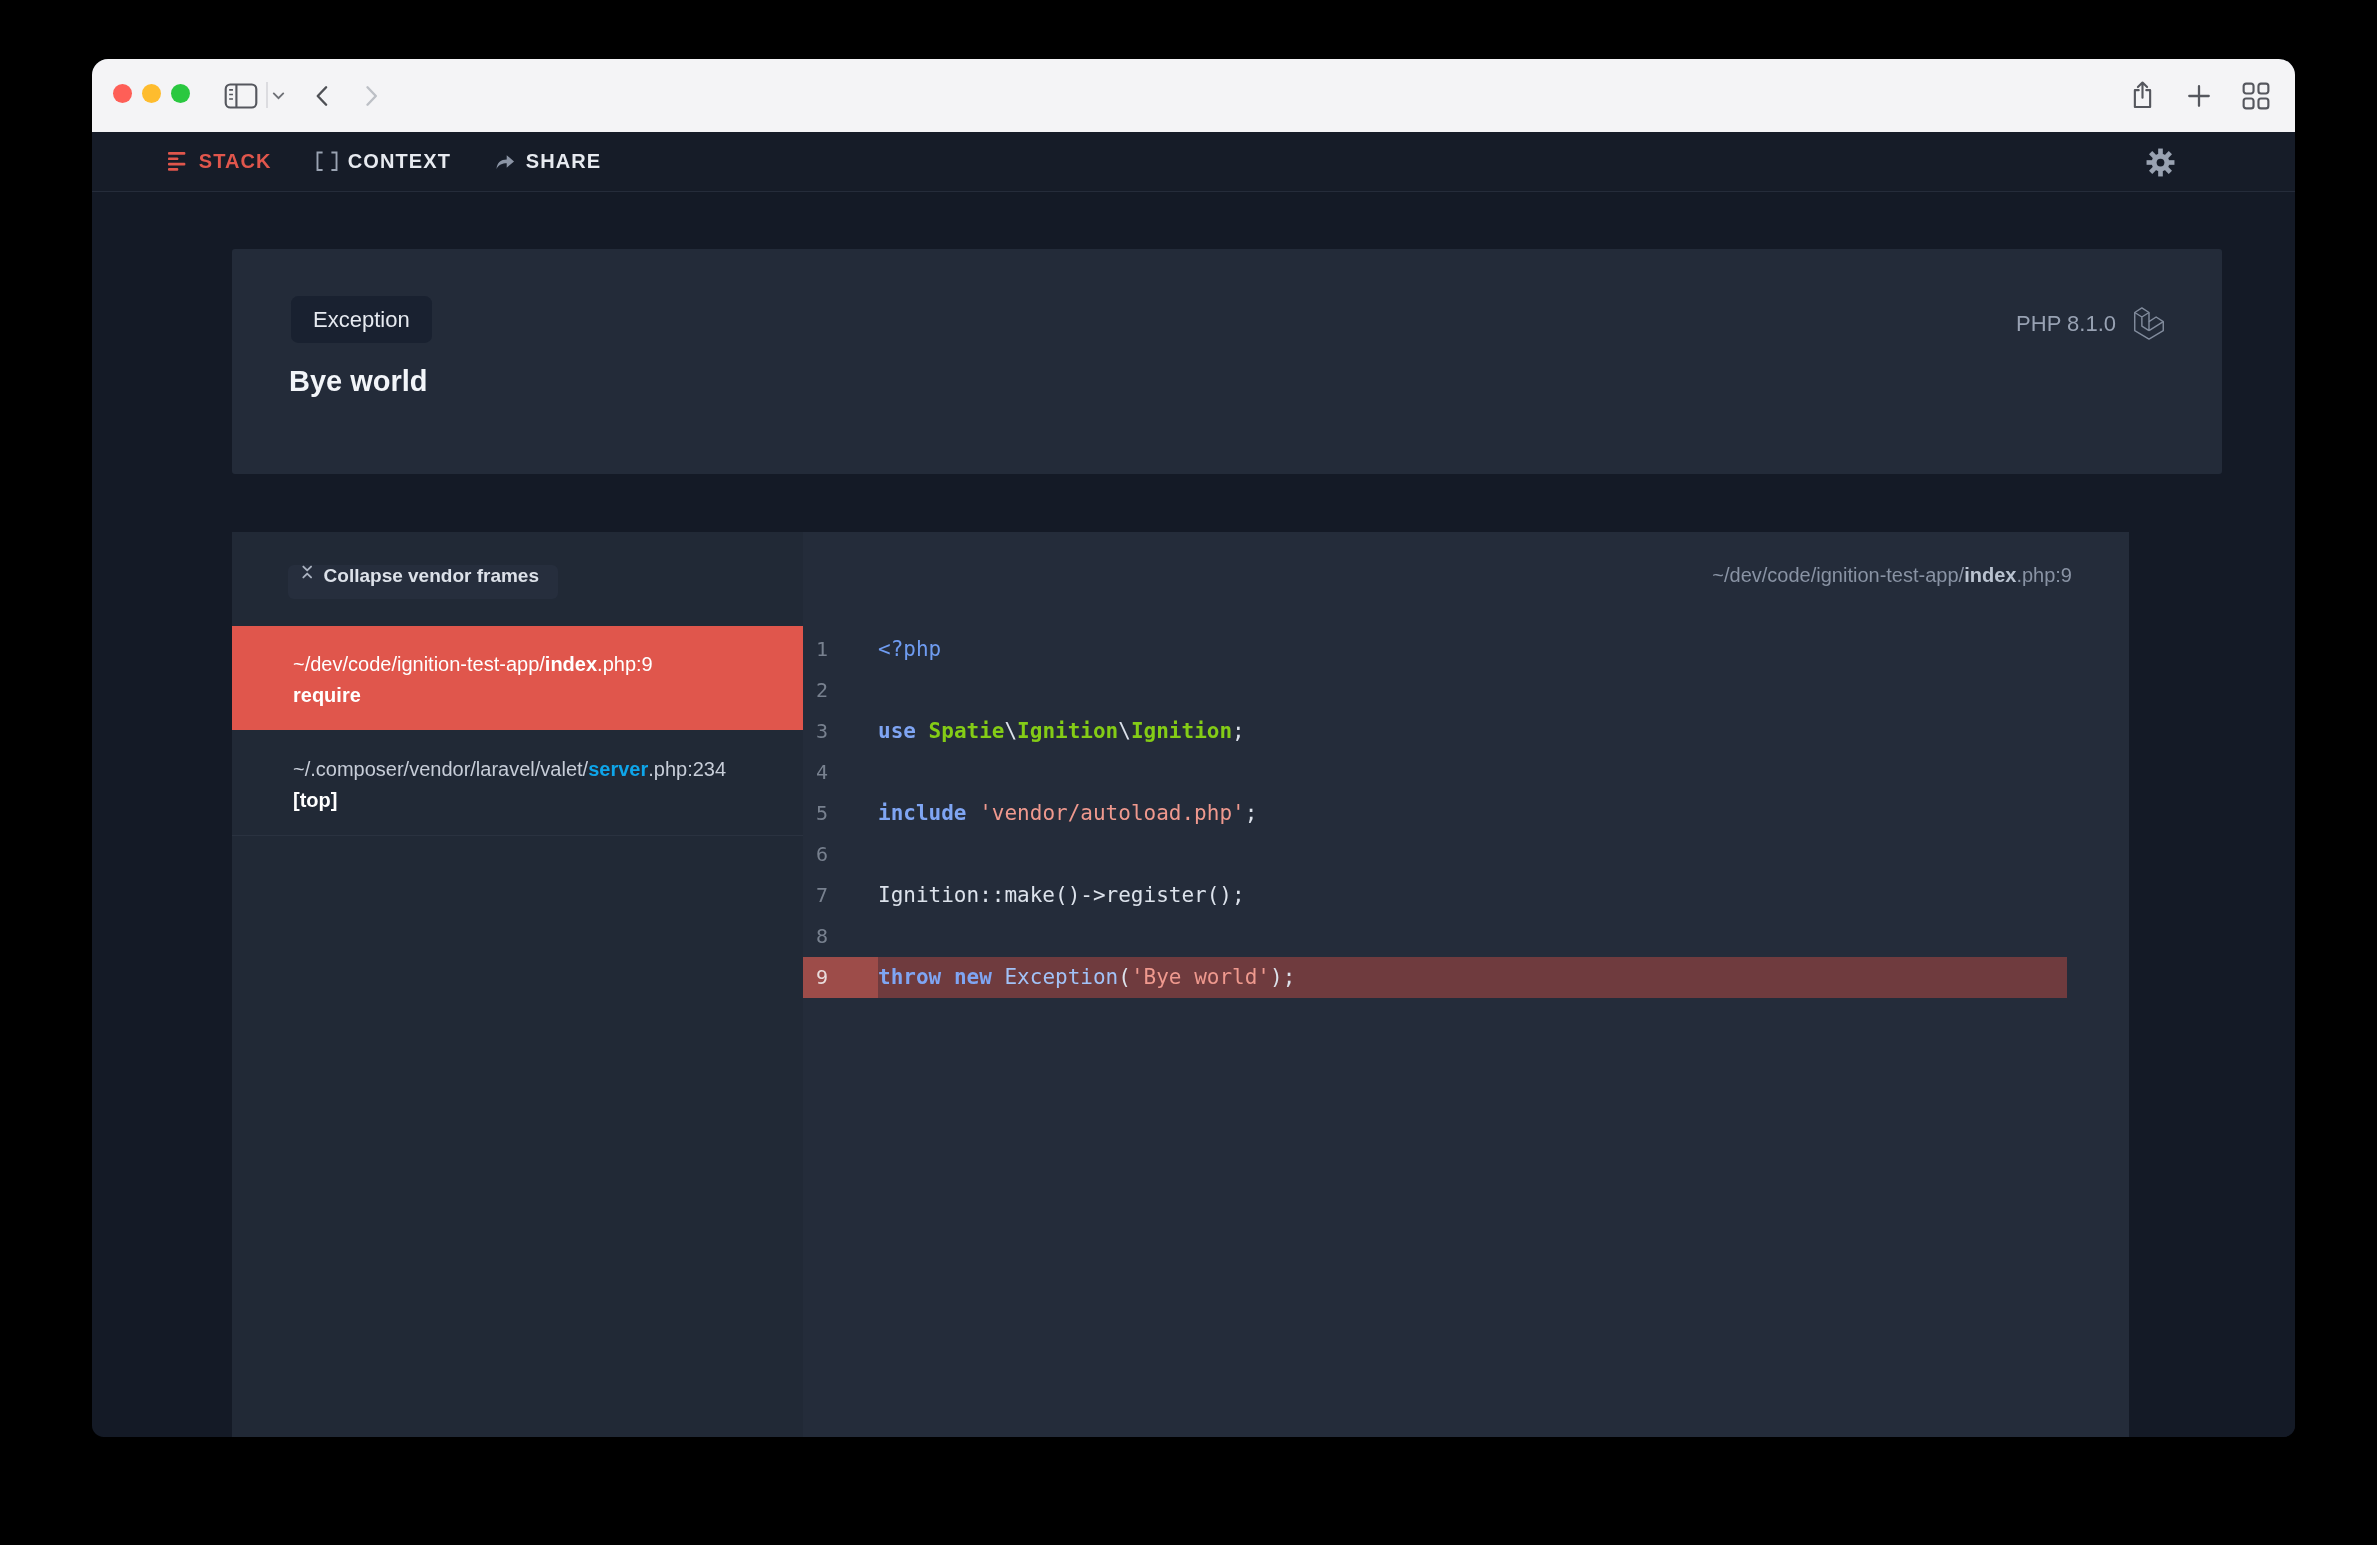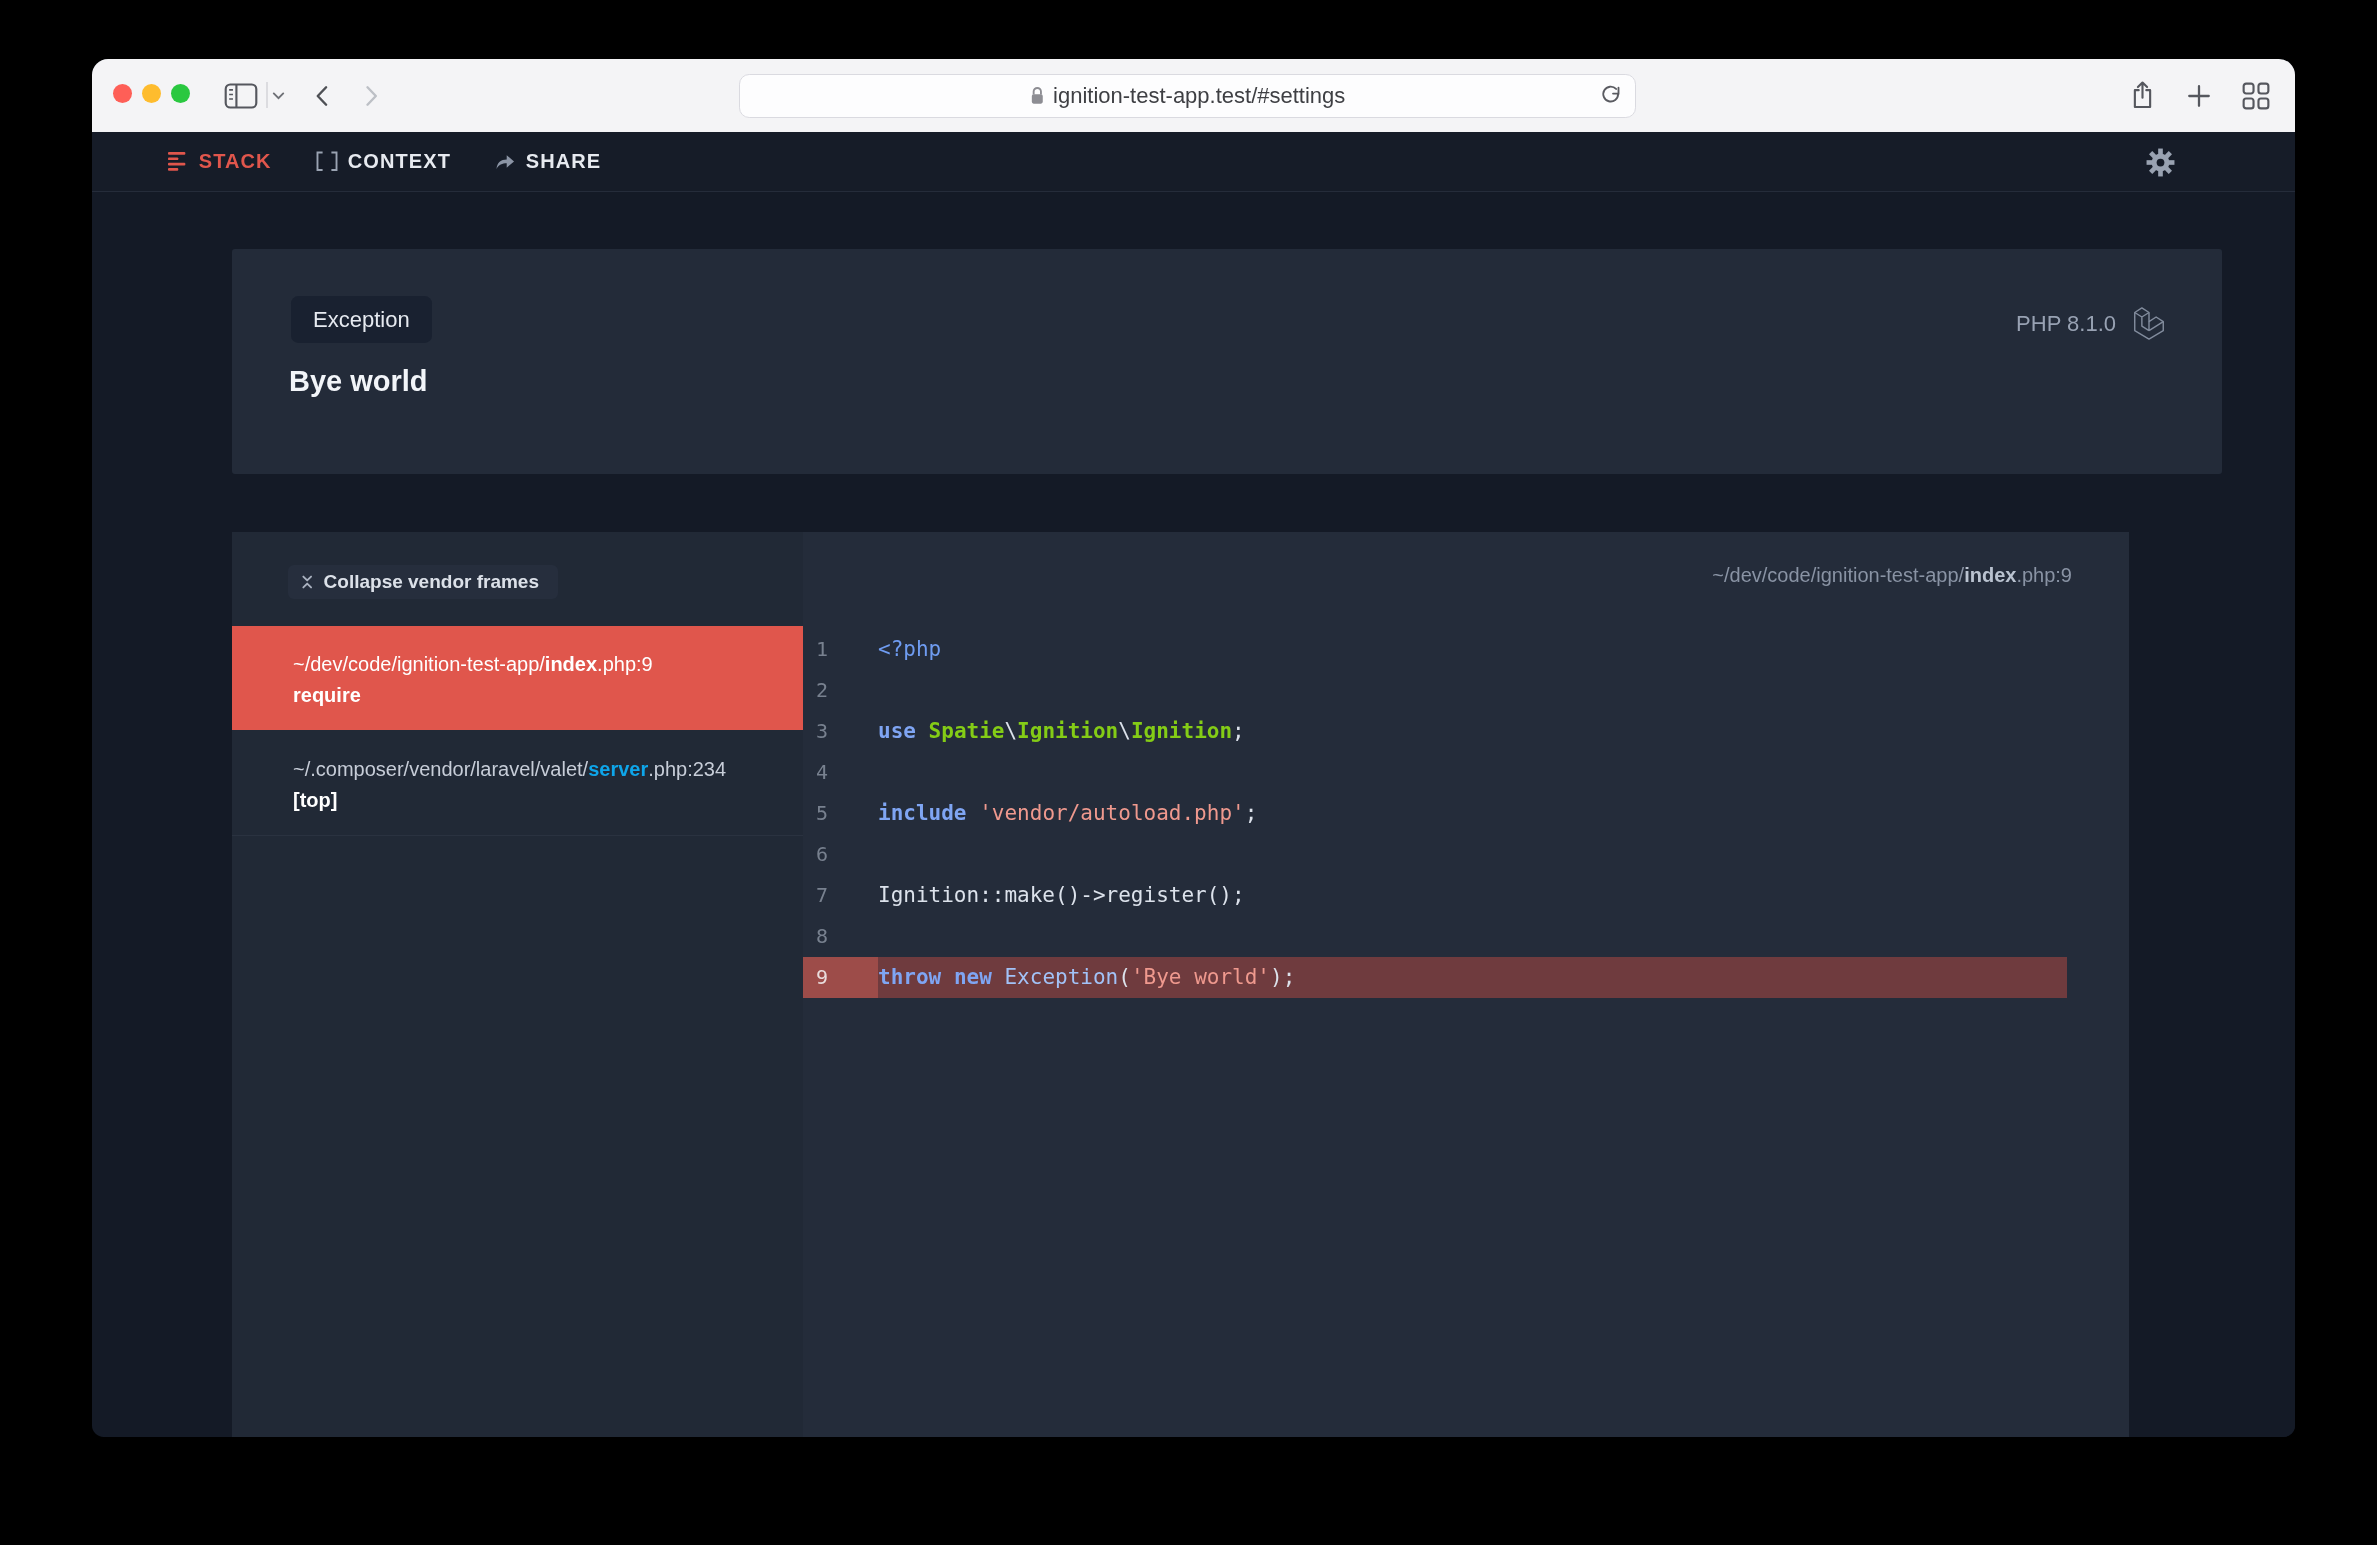--- a/index.html
+++ b/index.html
@@ -46,21 +46,21 @@
            font-size:22px; color:#e6eaf0; }
   .exc-title { position:absolute; left:57px; top:116px; font-size:29px; font-weight:bold; color:#f2f5f9; }
   .php-wrap { position:absolute; right:56px; top:57px; display:flex; align-items:center; gap:16px; }
   .php-text { font-size:22px; color:#98a2b3; }
 
   
   .left-panel { position:absolute; left:98px; top:340px; width:663px; height:905px; background:#212936; }
   .code-panel { position:absolute; left:669px; top:340px; width:1326px; height:905px; background:#242c3a; }
 
   .collapse-btn { position:absolute; left:56px; top:33px; height:34px; padding:0 19px 0 13px;
-                  background:#262e3d; border-radius:5.9px; display:flex; align-items:center; gap:10.2px; cursor:pointer; }
+                  background:#262e3d; border-radius:5.9px; display:flex; align-items:flex-start; gap:10.2px; cursor:pointer; }
   .collapse-label { font-size:19px; font-weight:bold; color:#dce1e9; }
 
   .frames { position:absolute; left:0; top:94px; width:100%; }
   .frame { padding:23.4px 26px 19px 61px; border-bottom:1.5px solid #2a3240; cursor:pointer; }
   .frame-path { font-size:20px; line-height:31px; color:#c7cdd8; }
   .frame-path .fp-file { font-weight:bold; color:#0ea5e9; }
   .frame-method { font-size:20px; line-height:31px; font-weight:bold; color:#ffffff; }
   .frame.selected { background:var(--accent,#e0564c); border-bottom:none; }
   .frame.selected .frame-path, .frame.selected .fp-file,
   .frame.selected .frame-method { color:#ffffff; }
@@ -116,35 +116,20 @@
         <svg width="17.6" height="22" viewBox="0 0 20 29" fill="none" stroke="#4e5055" stroke-width="3.2" stroke-linecap="round" stroke-linejoin="round">
           <path d="M17 3 L6 14.5 L17 26"></path>
         </svg>
       </span>
       <span class="tb-icon" style="left:272px;">
         <svg width="17.6" height="22" viewBox="0 0 20 29" fill="none" stroke="#bdc0c6" stroke-width="3.2" stroke-linecap="round" stroke-linejoin="round">
           <path d="M3 3 L14 14.5 L3 26"></path>
         </svg>
       </span>
 
-      <div class="urlbar">
-        <span>
-          <svg width="14.6" height="20" viewBox="0 0 20 26">
-            <path d="M5 11 V7 a5 5 0 0 1 10 0 V11" fill="none" stroke="#8d8d93" stroke-width="2.6"></path>
-            <rect x="2.5" y="10.5" width="15" height="13" rx="2.5" fill="#8d8d93"></rect>
-          </svg>
-        </span>
-        <span class="url-text">ignition-test-app.test/#settings</span>
-        <span class="reload">
-          <svg width="23.4" height="23.4" viewBox="0 0 30 30" fill="none" stroke="#5a5b61" stroke-width="2.4" stroke-linecap="round">
-            <path d="M24.5 11.5 a9.5 9.5 0 1 1 -2.6-6.4"></path>
-            <path d="M25 3.5 V11 H18"></path>
-          </svg>
-        </span>
-      </div>
 
       <span class="tb-icon" style="left:2038px;">
         <svg width="25" height="29" viewBox="0 0 32 38" fill="none" stroke="#55575e" stroke-width="2.8" stroke-linecap="round" stroke-linejoin="round">
           <path d="M11 12 H6 V34 H26 V12 H21"></path>
           <path d="M16 2 V22 M16 2 L10 8 M16 2 L22 8"></path>
         </svg>
       </span>
       <span class="tb-icon" style="left:2094px;">
         <svg width="26" height="26" viewBox="0 0 32 32" fill="none" stroke="#55575e" stroke-width="2.8" stroke-linecap="round">
           <path d="M16 4 V28 M4 16 H28"></path>

